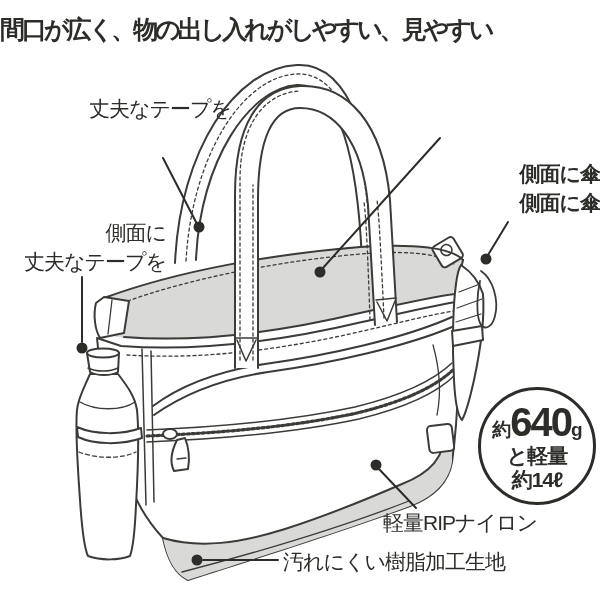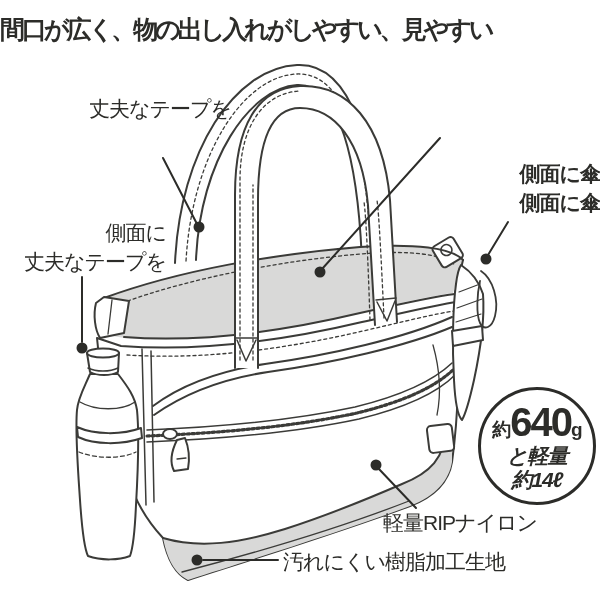--- a/index.html
+++ b/index.html
@@ -24,21 +24,21 @@
   .label-stain{left:283px;top:547px;text-align:center;}
   .badge{
     position:absolute;left:478px;top:387px;width:118px;height:118px;
     border:3px solid #2c2c29;border-radius:50%;background:#fff;box-sizing:border-box;
     display:flex;flex-direction:column;align-items:center;justify-content:center;
     font-weight:800;line-height:1.0;
   }
   .badge .row{display:flex;align-items:baseline;letter-spacing:-1px;}
   .badge .small{font-size:19px;}
   .badge .big{font-size:40px;letter-spacing:-2px;}
-  .badge .mid{font-size:21px;letter-spacing:-1px;margin-top:3px;font-style:italic;}
+  .badge .mid{font-size:21px;letter-spacing:-1px;margin-top:3px;}
 </style>
 </head>
 <body>
 
 <div class="stage">
 
   <svg width="600" height="600" viewBox="0 0 600 600">
     <g stroke="#3b3b38" stroke-width="2" fill="none" stroke-linecap="round" stroke-linejoin="round">
 
       <g>

